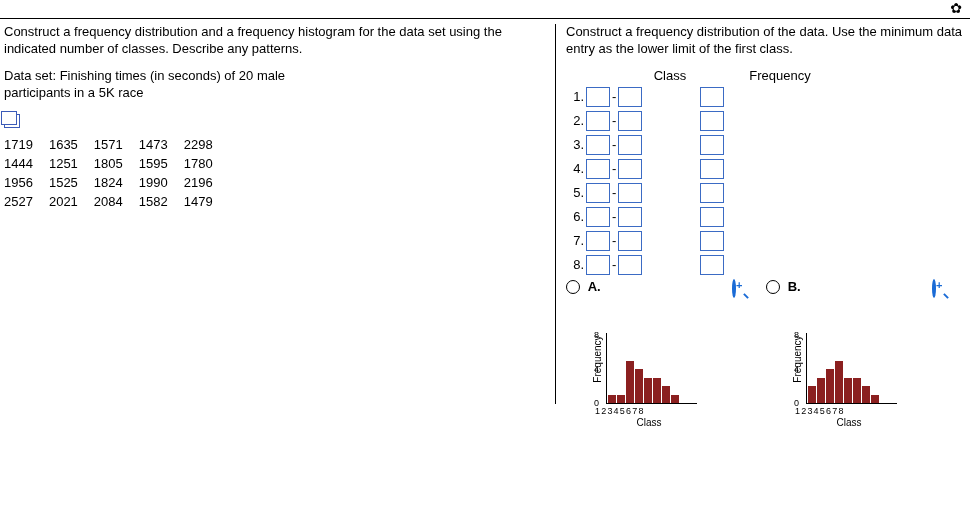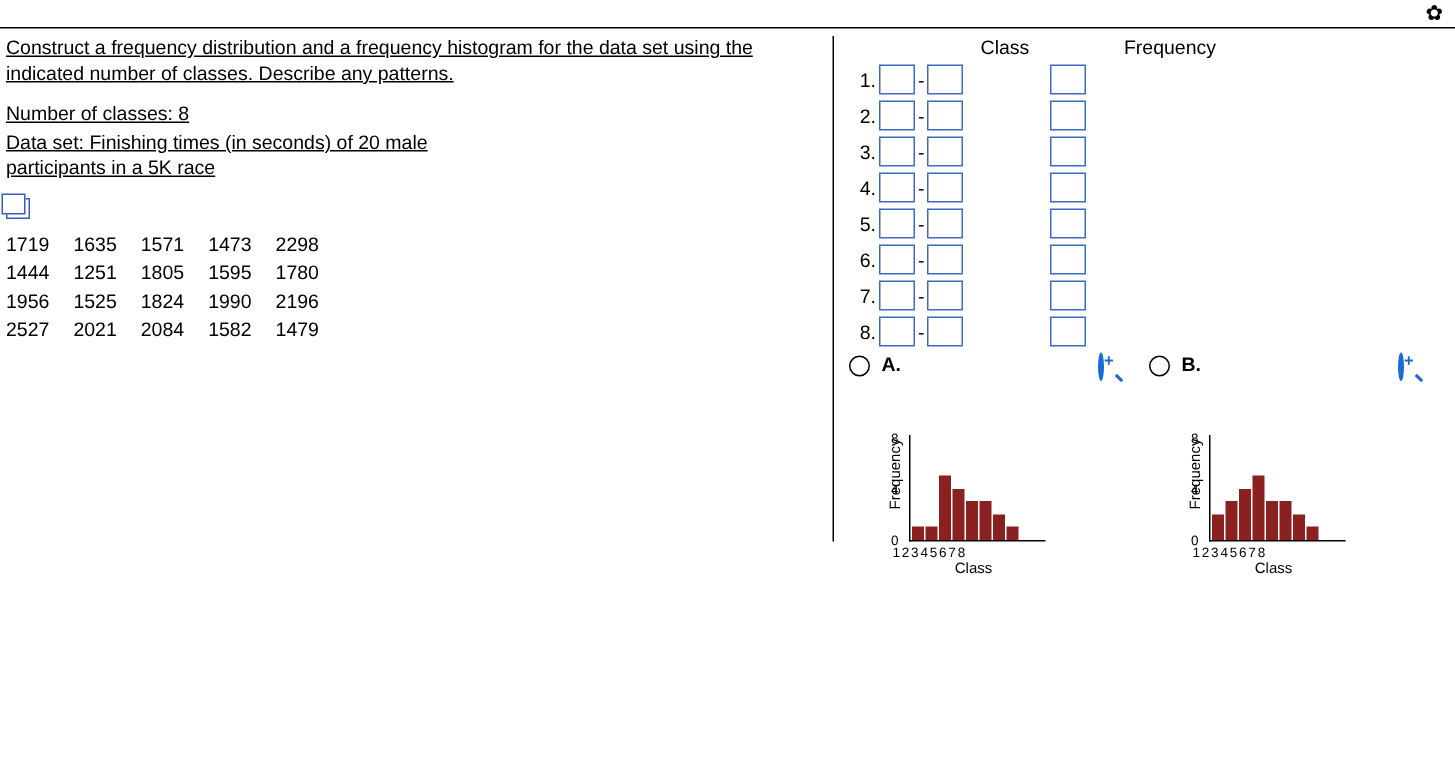--- a/index.html
+++ b/index.html
@@ -37,21 +37,20 @@
     padding-right: 8px;
     border-right: 1px solid #000;
   }
   .col-right {
     flex: 1;
     padding-left: 10px;
   }
   .para {
     margin-bottom: 10px;
     line-height: 1.3;
-    text-decoration: underline;
   }
   .data-box {
     margin-top: 12px;
   }
   .copy-icon {
     display: inline-block;
     width: 14px;
     height: 12px;
     border: 1px solid #3b5bb8;
     position: relative;
@@ -220,21 +219,20 @@
 </style>
 </head>
 <body>
 
 <span class="gear">✿</span>
 <div class="top-divider"></div>
 
 <div class="columns">
   <div class="col-left">
     <div class="para">Construct a frequency distribution and a frequency histogram for the data set using the indicated number of classes. Describe any patterns.</div>
-    <div class="para" style="margin-bottom:2px">Number of classes: 8</div>
     <div class="para" style="max-width:300px">Data set: Finishing times (in seconds) of 20 male participants in a 5K race</div>
 
     <div class="data-box">
       <span class="copy-icon"></span>
       <table class="data">
         <tbody>
             <tr>
           <td>1719</td>
           <td>1635</td>
           <td>1571</td>
@@ -261,20 +259,21 @@
           <td>2084</td>
           <td>1582</td>
           <td>1479</td>
         </tr>
       </tbody>
         </table>
     </div>
   </div>
 
   <div class="col-right">
+    <div class="para">Construct a frequency distribution of the data. Use the minimum data entry as the lower limit of the first class.</div>
 
     <div class="class-header">
       <div class="h1">Class</div>
       <div class="h2">Frequency</div>
     </div>
 
     <div id="class-rows">
         <div class="class-row">
           <span class="num">1.</span>
           <span class="ibox"></span>

